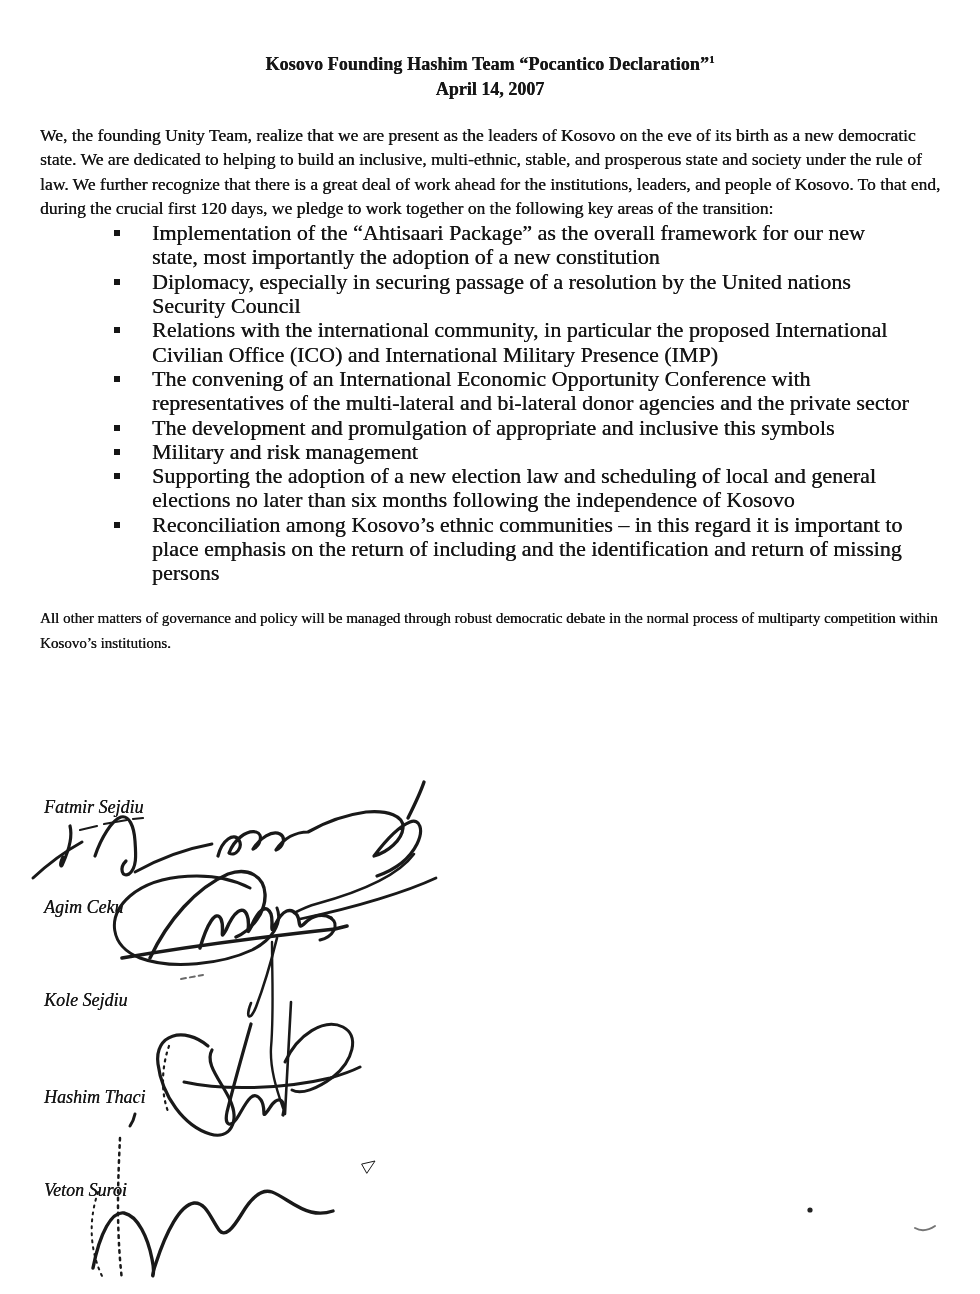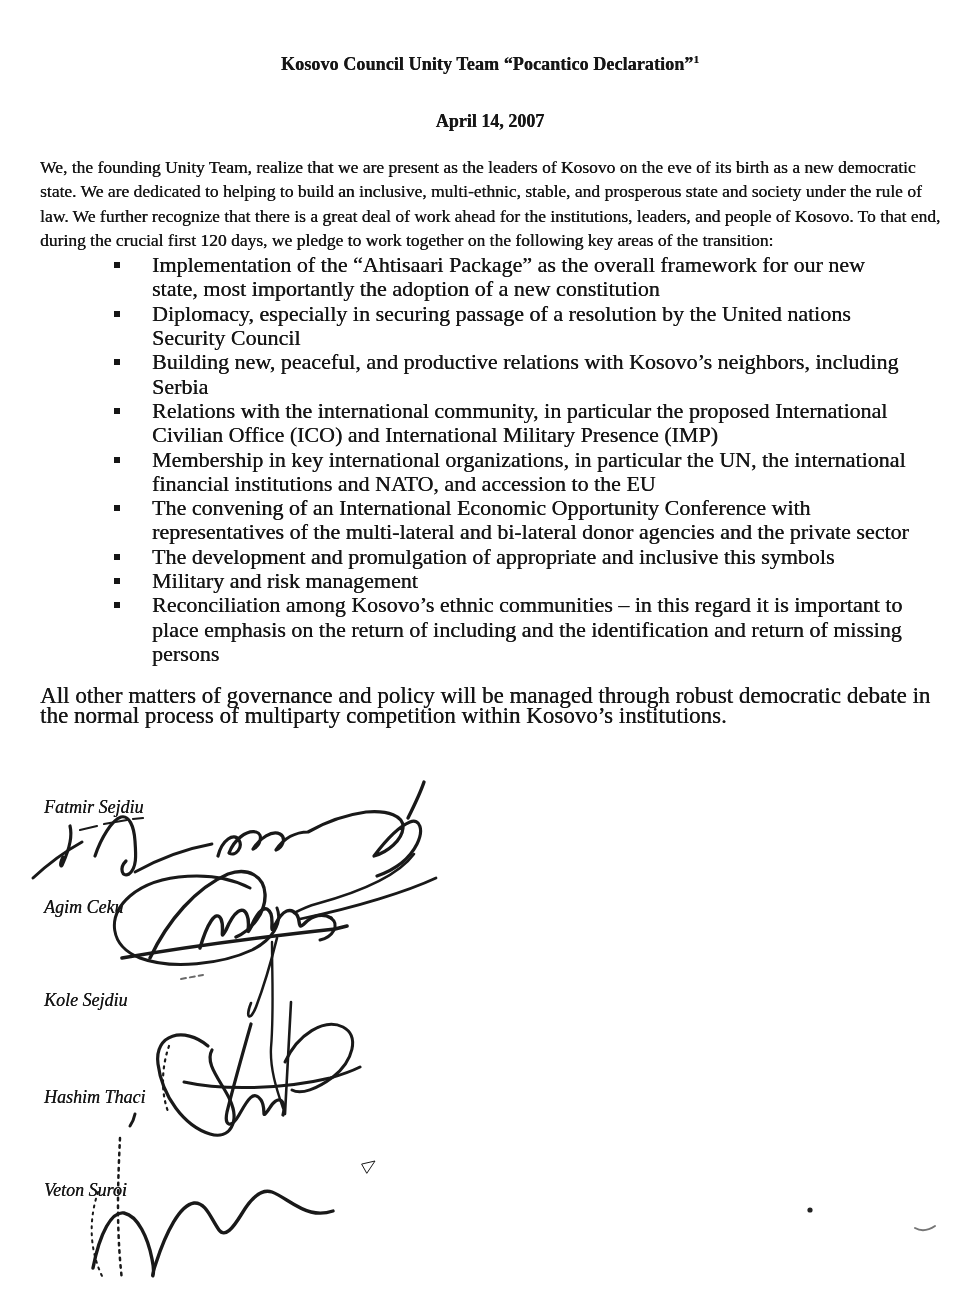--- a/index.html
+++ b/index.html
@@ -13,38 +13,38 @@
   }
   .page { position: relative; width: 980px; height: 1294px; }
   .doc-text { text-shadow: 0.3px 0 0 currentColor; } 
 
   header.doc-header { padding-top: 46px; text-align: center; }
   h1.doc-title {
     margin: 0; font-size: 18px; font-weight: bold; line-height: 26px;
     letter-spacing: 0.1px;
   }
   h1.doc-title sup { font-size: 11px; }
-  .doc-date { font-size: 18px; font-weight: bold; line-height: 24px; margin-top: 32px; }
+  .doc-date { font-size: 18px; font-weight: bold; line-height: 24px; }
 
   p.intro {
     margin: 22px 0 0 40px; width: 910px;
     font-size: 17.5px; line-height: 24.3px;
   }
   ul.key-areas {
     margin: 1px 0 0 114px; padding: 0; list-style: none;
     width: 800px; font-size: 22px; line-height: 24.3px;
   }
   ul.key-areas li { position: relative; padding-left: 38px; }
   .bullet-square {
     position: absolute; left: 0; top: 9px;
     width: 6px; height: 6px; background: #161616;
   }
   p.closing {
     margin: 20px 0 17px 40px; width: 910px;
-    font-size: 23px; line-height: 20px;
+    font-size: 15px; line-height: 25px;
   }
 
   .signatures {
     position: absolute; left: 0; top: 760px;
     width: 980px; height: 534px;
   }
   .sig-label {
     position: absolute; left: 44px;
     font-style: italic; font-size: 18px; white-space: nowrap;
   }
@@ -55,36 +55,35 @@
   .sig-label.l5 { top: 420px; }
   svg.ink { position: absolute; left: 0; top: 0; pointer-events: none; }
   svg.ink path { fill: none; stroke: #191919; stroke-linecap: round; stroke-linejoin: round; }
 </style>
 </head>
 <body>
 
 <div class="page doc-text">
 
   <header class="doc-header">
-    <h1 class="doc-title"><span>Kosovo Council Unity Team “Pocantico Declaration”</span><sup>1</sup></h1>
+    <h1 class="doc-title"><span>Kosovo Founding Hashim Team “Pocantico Declaration”</span><sup>1</sup></h1>
     <div class="doc-date">April 14, 2007</div>
   </header>
 
   <p class="intro">We, the founding Unity Team, realize that we are present as the leaders of Kosovo on the eve of its birth as a new democratic state.  We are dedicated to helping to build an inclusive, multi-ethnic, stable, and prosperous state and society under the rule of law.  We further recognize that there is a great deal of work ahead for the institutions, leaders, and people of Kosovo.  To that end, during the crucial first 120 days, we pledge to work together on the following key areas of the transition:</p>
 
   <ul class="key-areas">
       <li><span class="bullet-square"></span><span>Implementation of the “Ahtisaari Package” as the overall framework for our new state, most importantly the adoption of a new constitution</span></li>
       <li><span class="bullet-square"></span><span>Diplomacy, especially in securing passage of a resolution by the United nations Security Council</span></li>
-      <li><span class="bullet-square"></span><span>Building new, peaceful, and productive relations with Kosovo’s neighbors, including Serbia</span></li>
+      <li><span class="bullet-square"></span></li>
       <li><span class="bullet-square"></span><span>Relations with the international community, in particular the proposed International Civilian Office (ICO) and International Military Presence (IMP)</span></li>
-      <li><span class="bullet-square"></span><span>Membership in key international organizations, in particular the UN, the international financial institutions and NATO, and accession to the EU</span></li>
       <li><span class="bullet-square"></span><span>The convening of an International Economic Opportunity Conference with representatives of the multi-lateral and bi-lateral donor agencies and the private sector</span></li>
       <li><span class="bullet-square"></span><span>The development and promulgation of appropriate and inclusive this symbols</span></li>
       <li><span class="bullet-square"></span><span>Military and risk management</span></li>
-      <li><span class="bullet-square"></span></li>
+      <li><span class="bullet-square"></span><span>Supporting the adoption of a new election law and scheduling of local and general elections no later than six months following the independence of Kosovo</span></li>
       <li><span class="bullet-square"></span><span>Reconciliation among Kosovo’s ethnic communities – in this regard it is important to place emphasis on the return of including and the identification and return of missing persons</span></li>
     </ul>
 
   <p class="closing">All other matters of governance and policy will be managed through robust democratic debate in the normal process of multiparty competition within Kosovo’s institutions.</p>
 
   <section class="signatures">
     <span class="sig-label l1">Fatmir Sejdiu</span>
     <span class="sig-label l2">Agim Ceku</span>
     <span class="sig-label l3">Kole Sejdiu</span>
     <span class="sig-label l4">Hashim Thaci</span>

